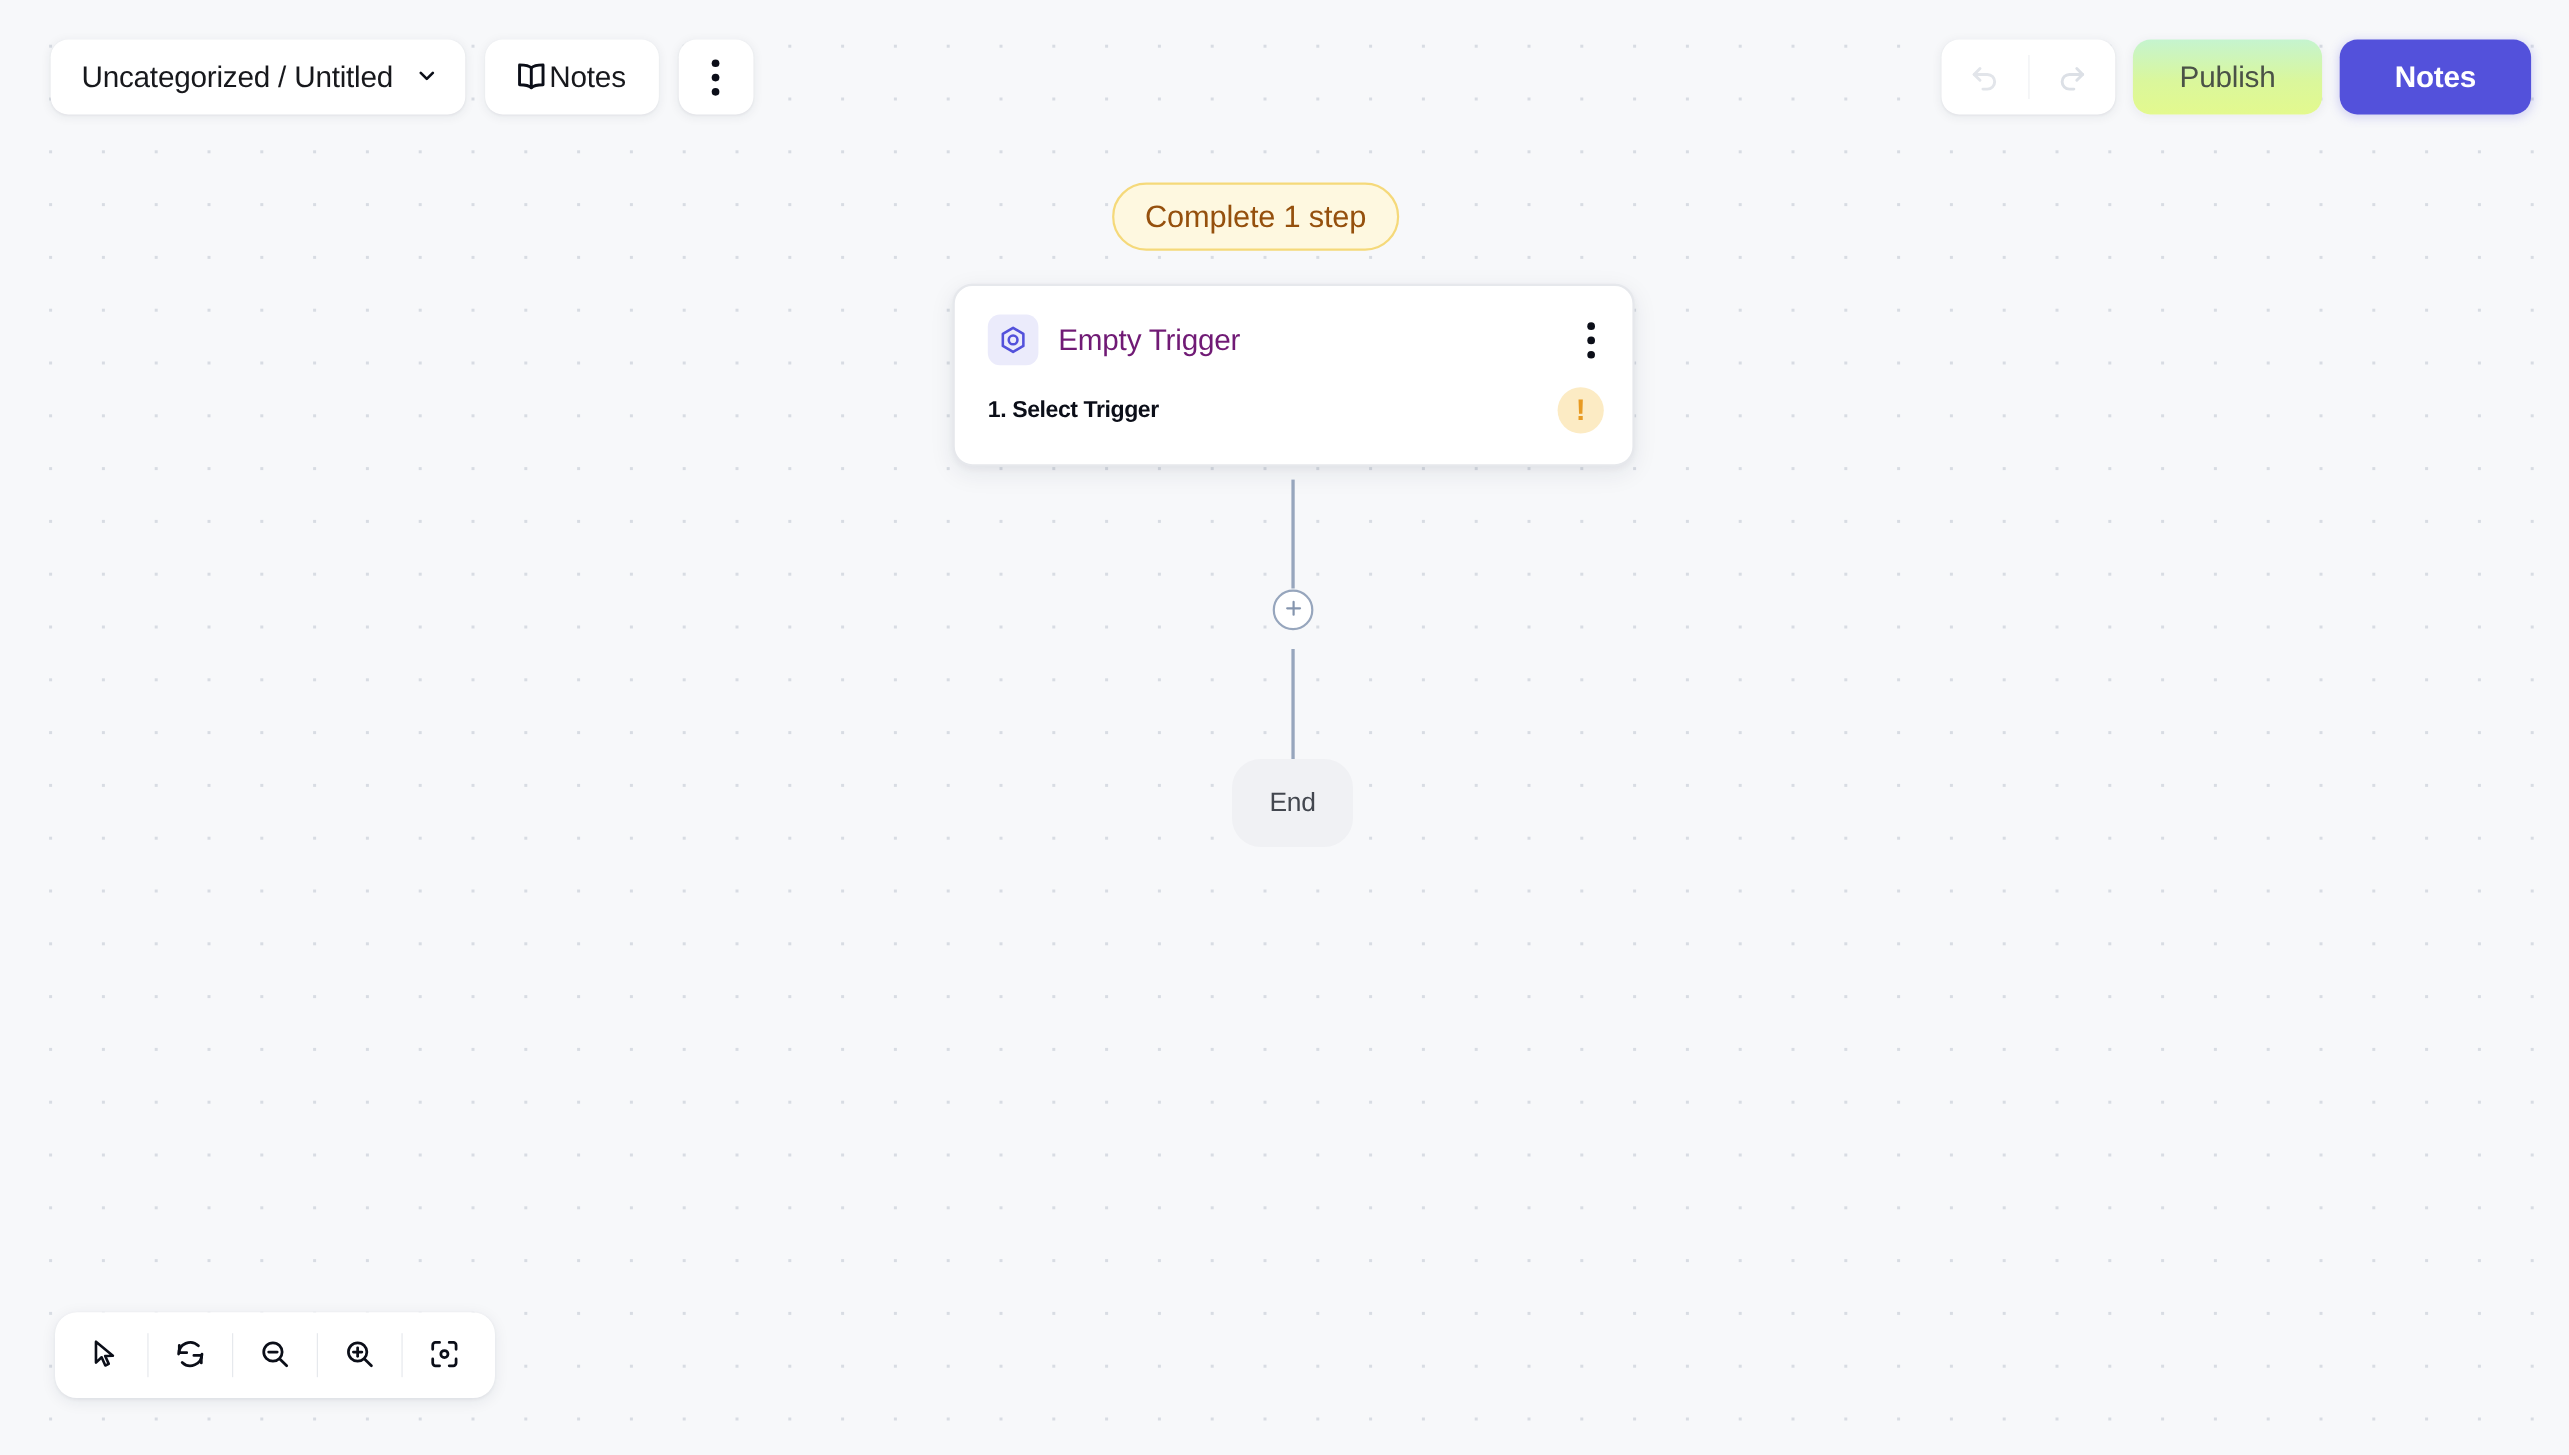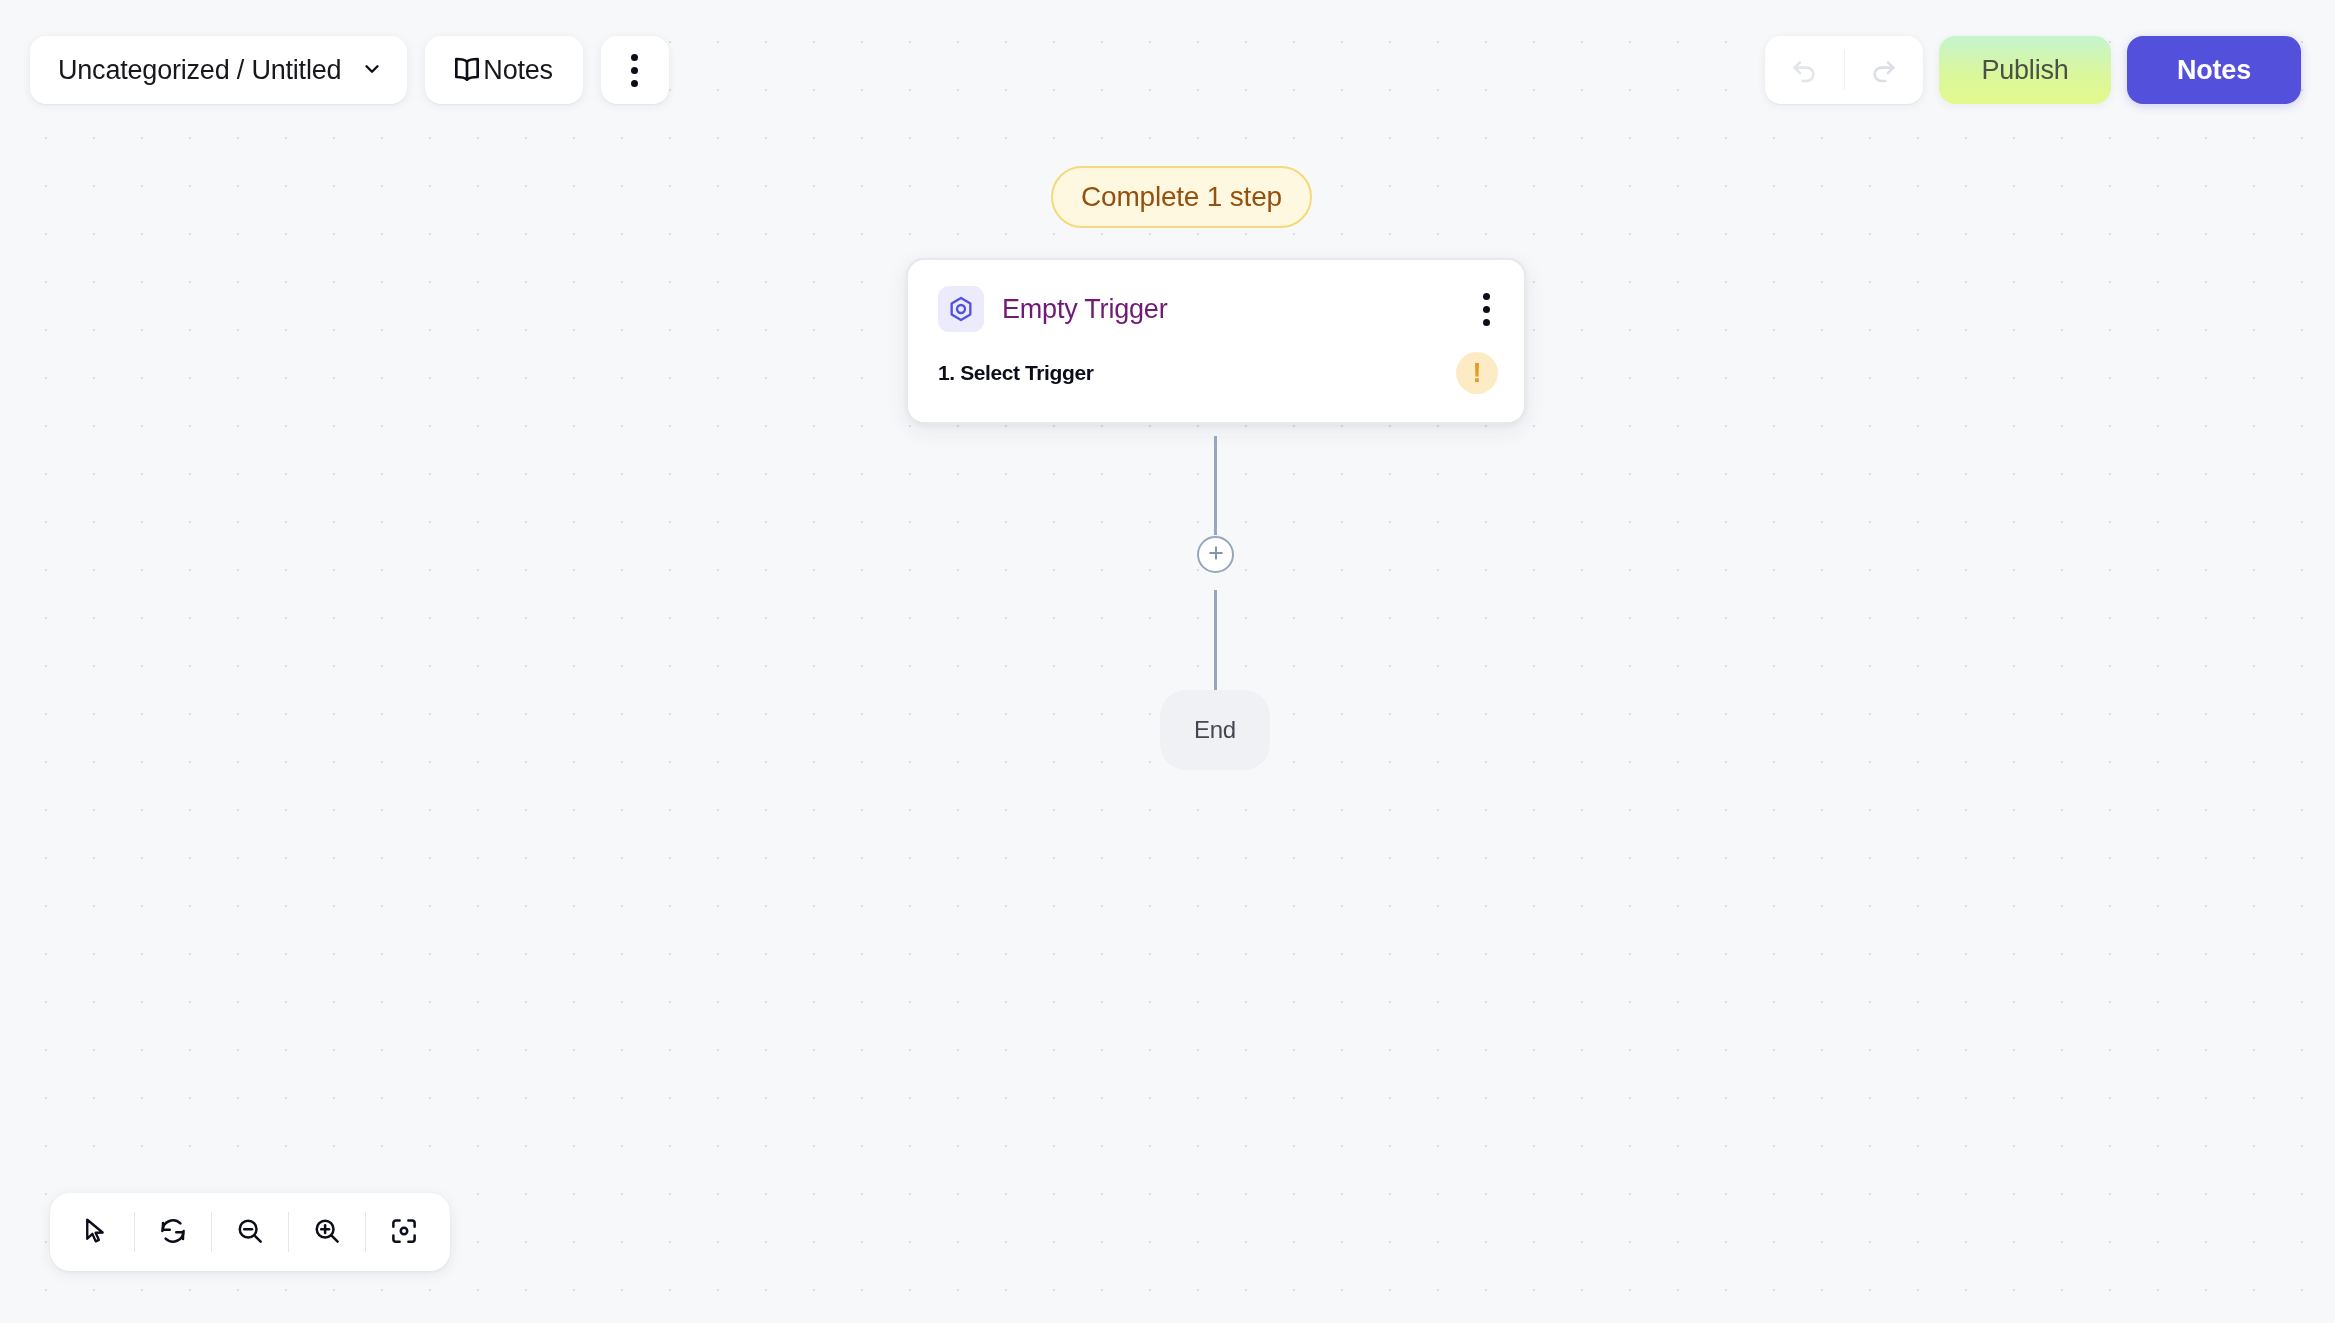--- a/index.html
+++ b/index.html
@@ -24,21 +24,21 @@
     background-color: #F7F8FA;
     background-image: radial-gradient(circle, #D8DCE3 1.4px, transparent 1.5px);
     background-size: 48px 48px;
     background-position: 22px 18px;
   }
 
   
   #header-left {
     position: absolute;
     top: 36px;
-    left: 30px;
+    left: 46px;
     display: flex;
     align-items: center;
     gap: 18px;
     z-index: 30;
   }
 
   .hbtn {
     background: #FFFFFF;
     border: none;
     border-radius: 16px;
@@ -157,21 +157,20 @@
   }
 
   
   #flow {
     position: absolute;
     left: 0; top: 0;
     width: 1955px;
     height: 1323px;
     z-index: 10;
     pointer-events: none;
-    margin-left: 40px;
   }
   #flow > * { pointer-events: auto; }
 
   #status-badge {
     position: absolute;
     left: 1011px;
     top: 166px;
     height: 62px;
     padding: 0 28px;
     display: flex;

